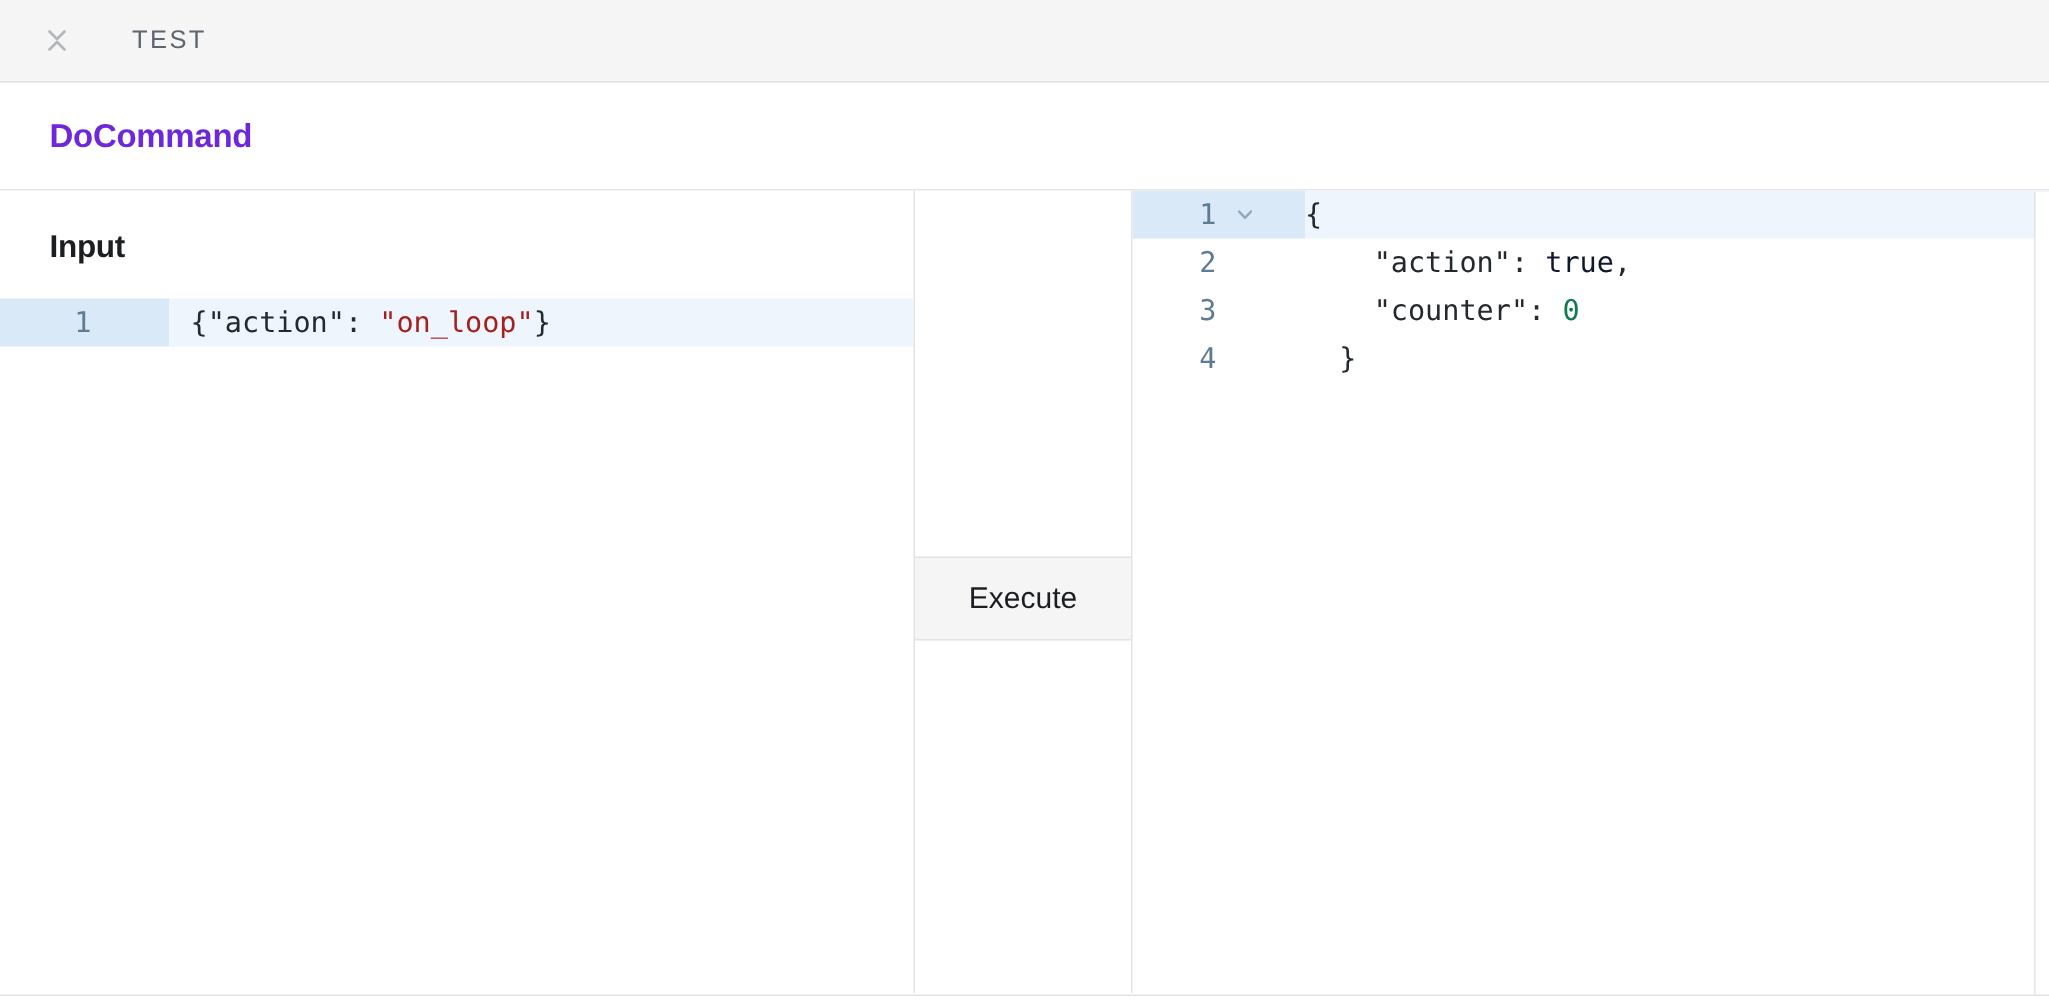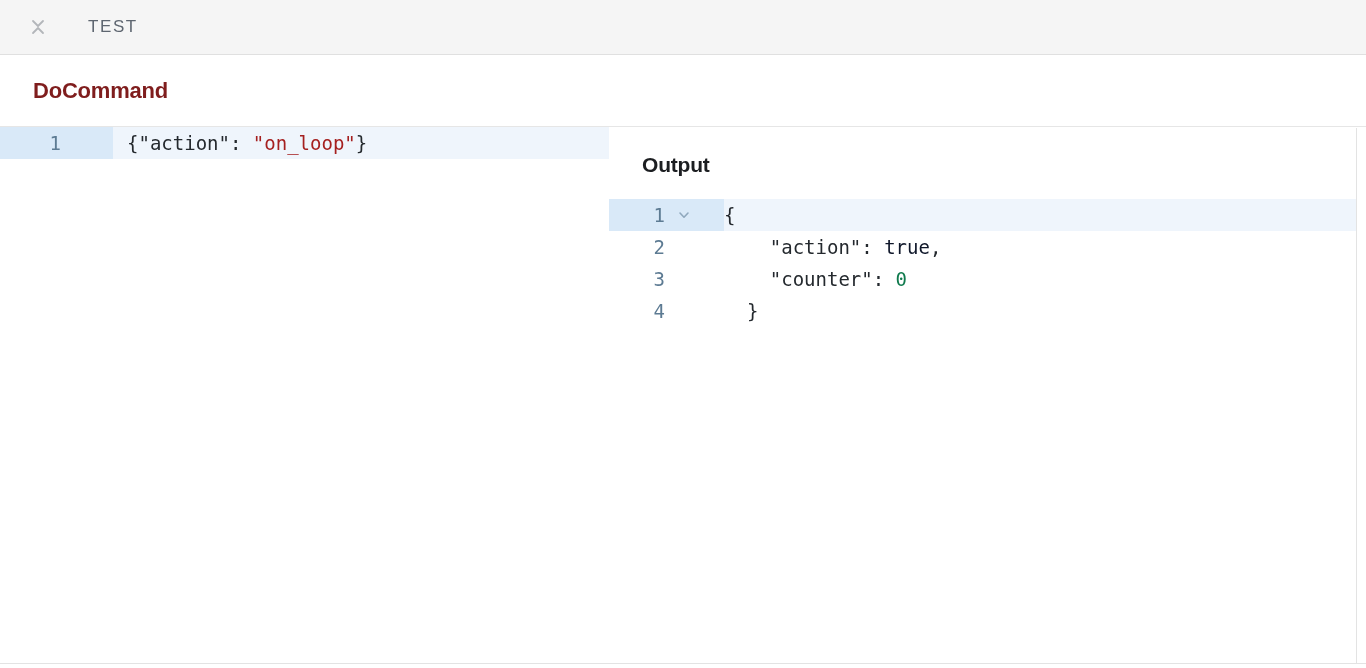--- a/index.html
+++ b/index.html
@@ -53,21 +53,21 @@
     height: 72px;
     border-bottom: 1px solid #e6e6e6;
     display: flex;
     align-items: center;
     padding-left: 33px;
     box-sizing: border-box;
   }
   .command-title {
     font-size: 22px;
     font-weight: bold;
-    color: #7f1d1d;
+    color: #6d28d9;
     letter-spacing: -0.2px;
   }
 
   
   .body-row {
     display: flex;
     height: 535px;
     align-items: stretch;
   }
 
@@ -214,28 +214,32 @@
   <span class="test-label">TEST</span>
 </div>
 
 <div class="command-header">
   <span class="command-title">DoCommand</span>
 </div>
 
 <div class="body-row">
 
   <div class="panel panel-input">
+    <div class="panel-heading">Input</div>
     <div class="editor" id="input-editor">
         <div class="code-line active"><div class="gutter">1</div><div class="code"><span class="tok-plain">{"action": </span><span class="tok-str-red">"on_loop"</span><span class="tok-plain">}</span></div></div>
       </div>
   </div>
 
+  <div class="panel panel-middle">
+    <div class="middle-spacer"></div>
+    <div class="execute-button">Execute</div>
+  </div>
 
   <div class="panel panel-output">
-    <div class="panel-heading">Output</div>
     <div class="editor" id="output-editor">
         <div class="code-line active"><div class="gutter"><span class="num">1</span><span class="fold-chevron"><svg width="14" height="14" viewBox="0 0 14 14" aria-hidden="true">
                 <path d="M3 5 L7 9.2 L11 5" fill="none" stroke="#8fa8bd" stroke-width="1.6" stroke-linecap="round" stroke-linejoin="round"></path>
               </svg></span></div><div class="code"><span class="tok-plain">{</span></div></div>
         <div class="code-line"><div class="gutter"><span class="num">2</span><span class="fold-chevron"></span></div><div class="code"><span class="tok-plain">    "action": </span><span class="tok-bool">true</span><span class="tok-plain">,</span></div></div>
         <div class="code-line"><div class="gutter"><span class="num">3</span><span class="fold-chevron"></span></div><div class="code"><span class="tok-plain">    "counter": </span><span class="tok-num">0</span></div></div>
         <div class="code-line"><div class="gutter"><span class="num">4</span><span class="fold-chevron"></span></div><div class="code"><span class="tok-plain">  }</span></div></div>
       </div>
   </div>
 </div>

